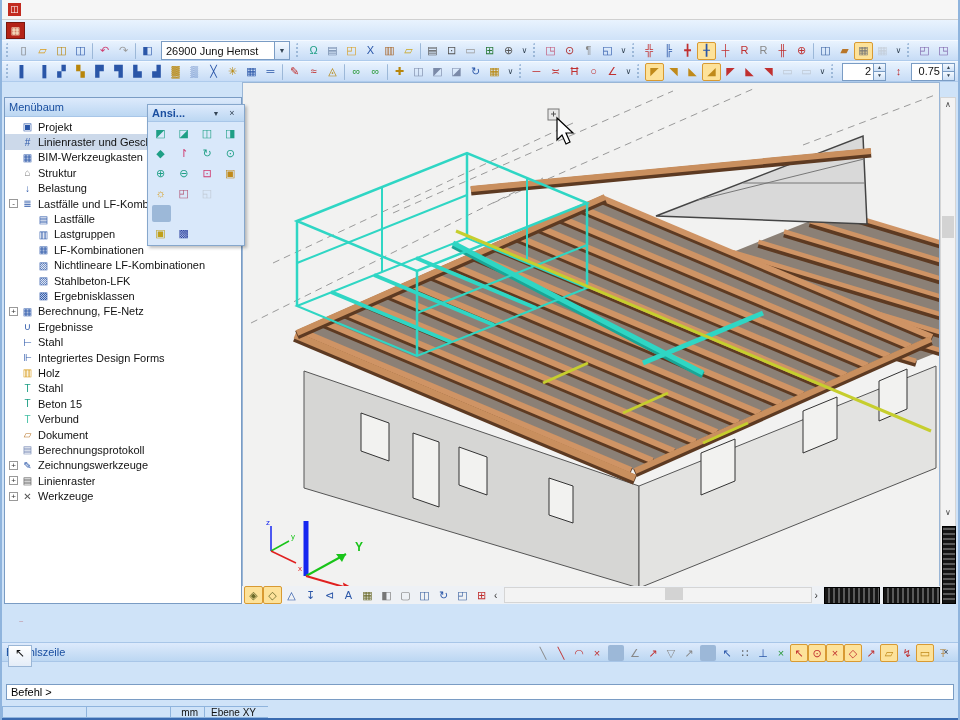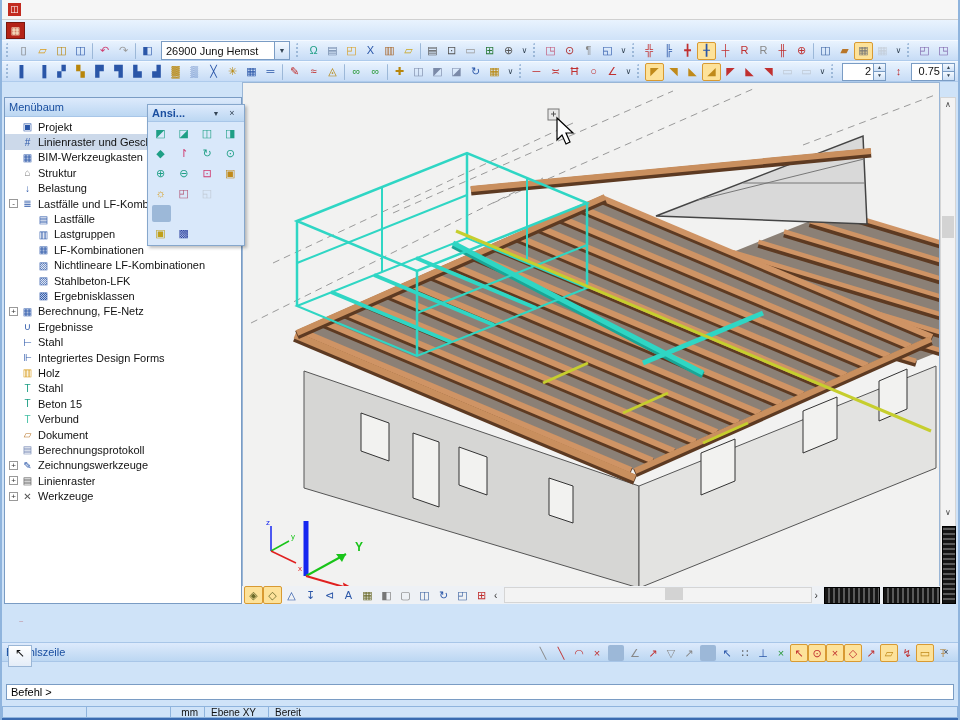--- a/index.html
+++ b/index.html
@@ -943,17 +943,16 @@
         </span>
     </div>
     <input id="cmdinput" value="Befehl &gt;" style="">
   </div>
 
   <div id="statusbar">
     <span class="cell c1"></span>
     <span class="cell c2"></span>
     <span class="cell c3">mm</span>
     <span class="cell c4">Ebene XY</span>
-    <span class="cell c5">Bereit</span>
   </div>
   <div id="bottomstrip"></div>
 
 </div>
 
 </body></html>

